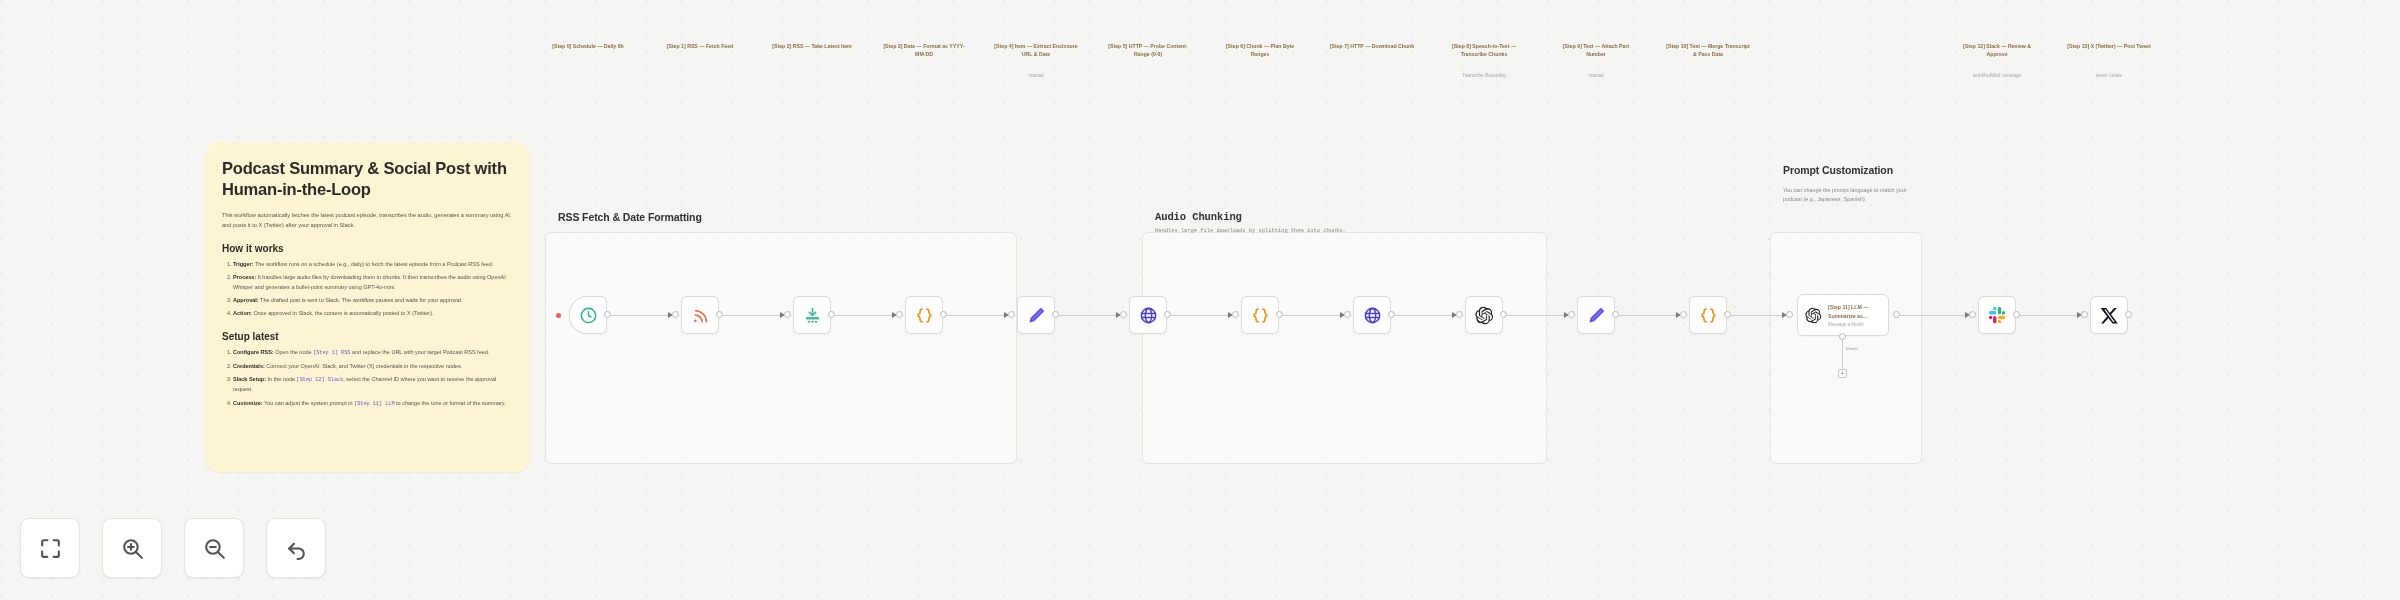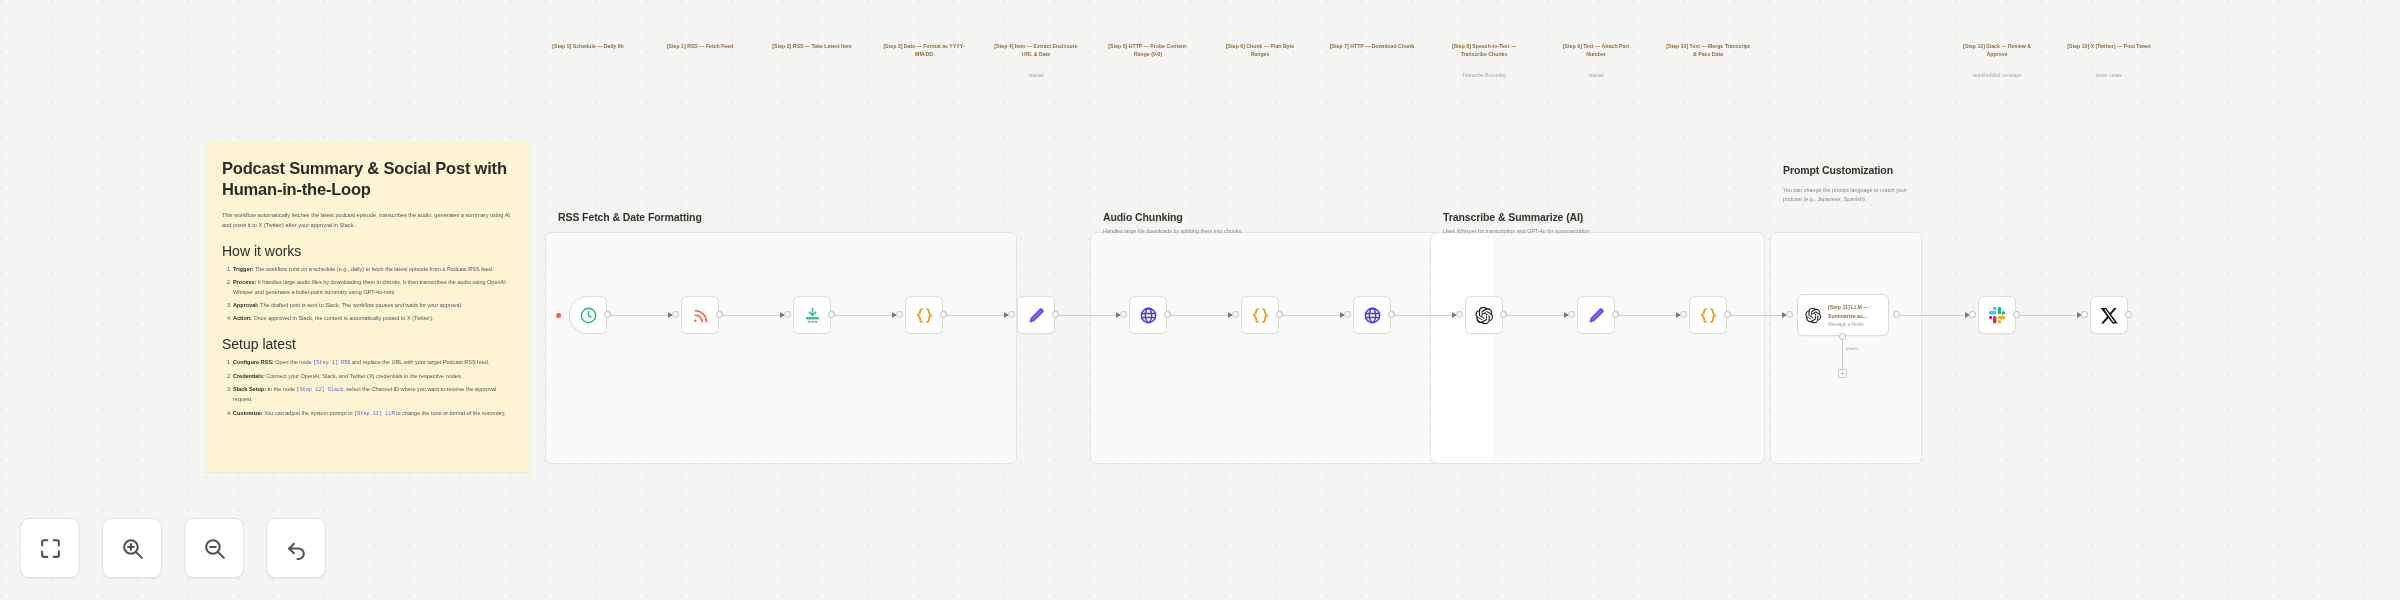--- a/index.html
+++ b/index.html
@@ -19,43 +19,43 @@
       radial-gradient(circle at 1px 1px, rgba(0,0,0,0.045) 1px, transparent 0);
     background-size: 17px 17px;
   }
 
   
   .sticky {
     position: absolute;
     left: 205px; top: 142px;
     width: 325px; height: 330px;
     background: #fdf4d4;
-    border-radius: 2px;
+    border-radius: 14px;
     padding: 16px 17px 12px 17px;
     box-shadow: 0 1px 2px rgba(0,0,0,0.06);
     overflow: hidden;
   }
   .sticky h1 {
     font-size: 16.5px;
     line-height: 1.28;
     font-weight: 700;
     color: #2c2b28;
     letter-spacing: -0.2px;
     margin-bottom: 11px;
   }
   .sticky .intro {
     font-size: 5.6px;
     line-height: 1.75;
     color: #57544c;
     margin-bottom: 12px;
     filter: blur(0.35px);
   }
   .sticky h2 {
-    font-size: 14px;
-    font-weight: 400;
+    font-size: 10px;
+    font-weight: 700;
     color: #2c2b28;
     margin-bottom: 6px;
   }
   .sticky ol {
     list-style: decimal;
     padding-left: 11px;
     margin-bottom: 12px;
   }
   .sticky ol li {
     font-size: 5.5px;
@@ -265,29 +265,25 @@
       <li><b>Slack Setup:</b><span> In the node </span><code>[Step 12] Slack</code><span>, select the Channel ID where you want to receive the approval request.</span></li>
       <li><b>Customize:</b><span> You can adjust the system prompt in </span><code>[Step 11] LLM</code><span> to change the tone or format of the summary.</span></li>
     </ol>
   </div>
 
   <div class="group" style="left:545px; width:472px;">
     <div class="g-title">RSS Fetch &amp; Date Formatting</div>
     <div class="g-sub"></div>
   </div>
 
-  <div class="group" style="left:1090px; width:405px;">
+  <div class="group" style="left:1142px; width:405px;font-family:Liberation Mono, monospace;">
     <div class="g-title">Audio Chunking</div>
     <div class="g-sub" style="width:220px;">Handles large file downloads by splitting them into chunks.</div>
   </div>
 
-  <div class="group" style="left:1430px; width:335px;">
-    <div class="g-title">Transcribe &amp; Summarize (AI)</div>
-    <div class="g-sub" style="width:230px;">Uses Whisper for transcription and GPT-4o for summarization</div>
-  </div>
 
   <div class="group tall-title" style="left:1770px; width:152px;">
     <div class="g-title" style="top:-76px;">Prompt Customization</div>
     <div class="g-sub" style="top:-47px; width:130px;">You can change the prompt language to match your podcast (e.g., Japanese, Spanish).</div>
   </div>
 
 
   <div class="wire" style="left:607px;  width:64px;"></div>
   <div class="wire" style="left:719px;  width:64px;"></div>
   <div class="wire" style="left:831px;  width:64px;"></div>

